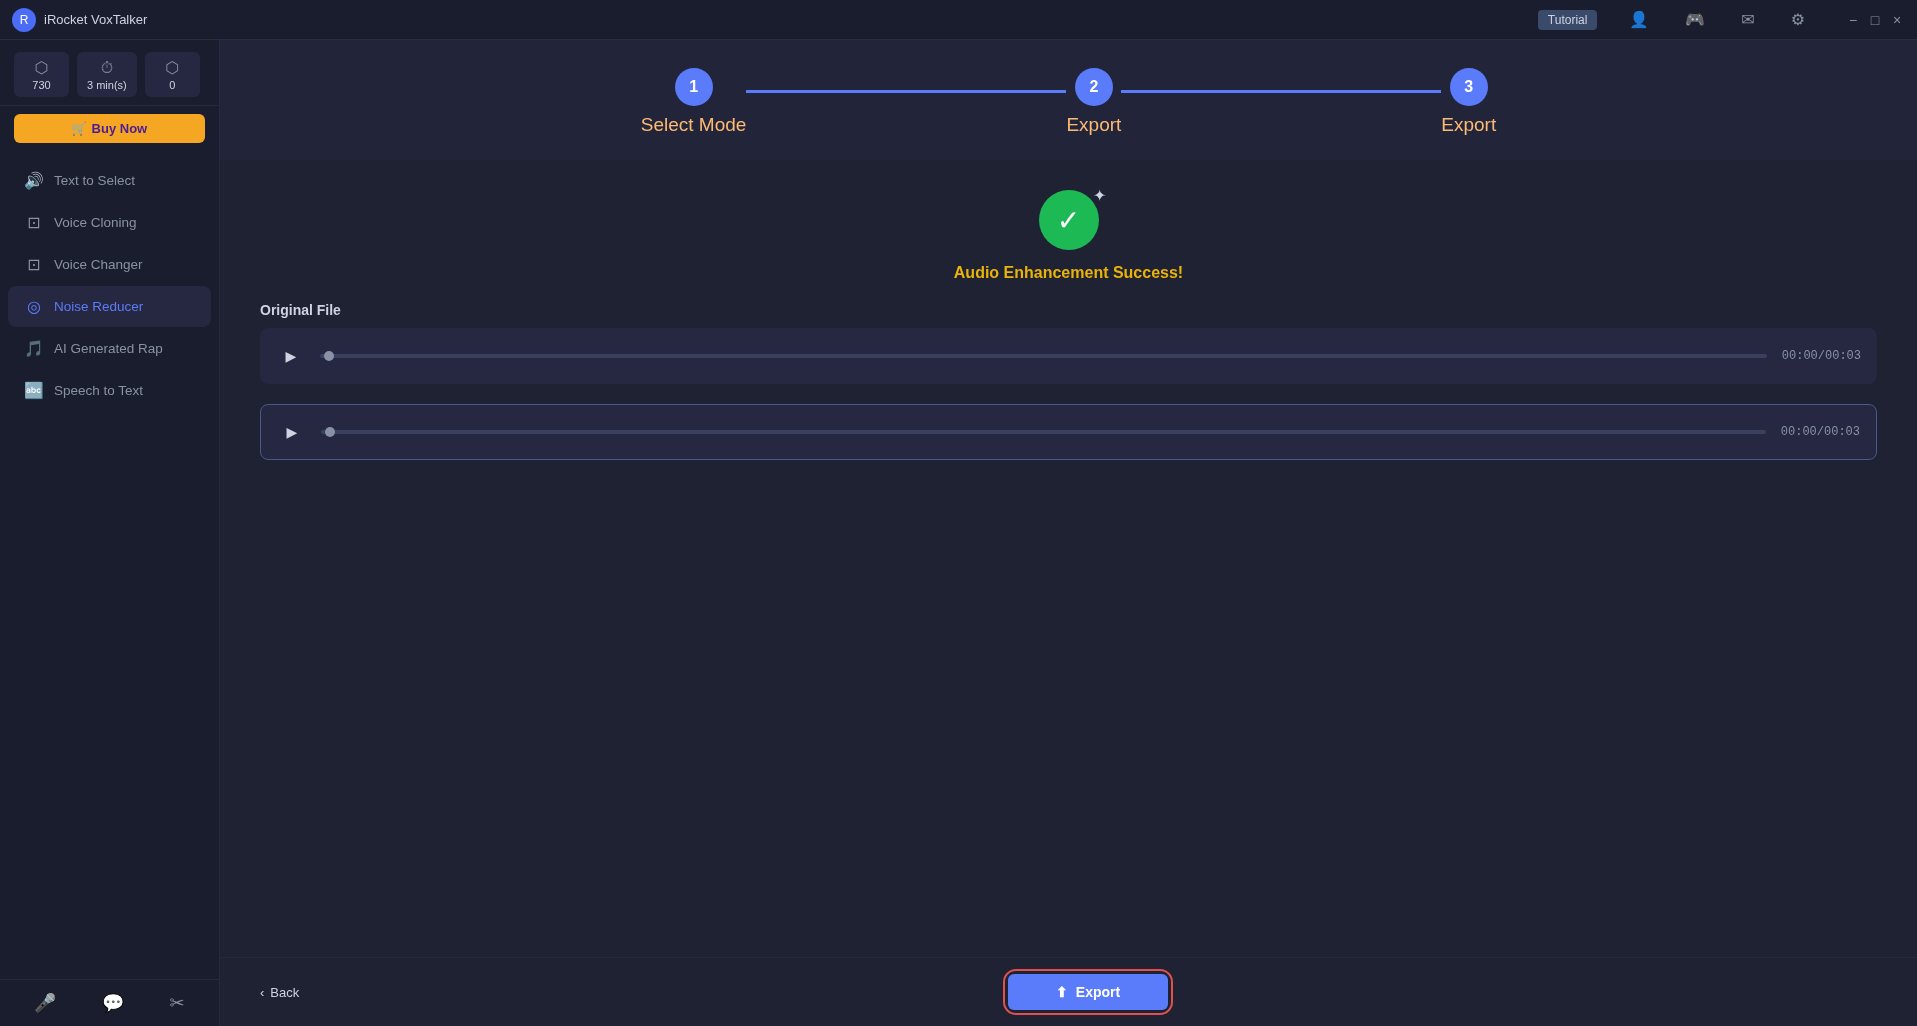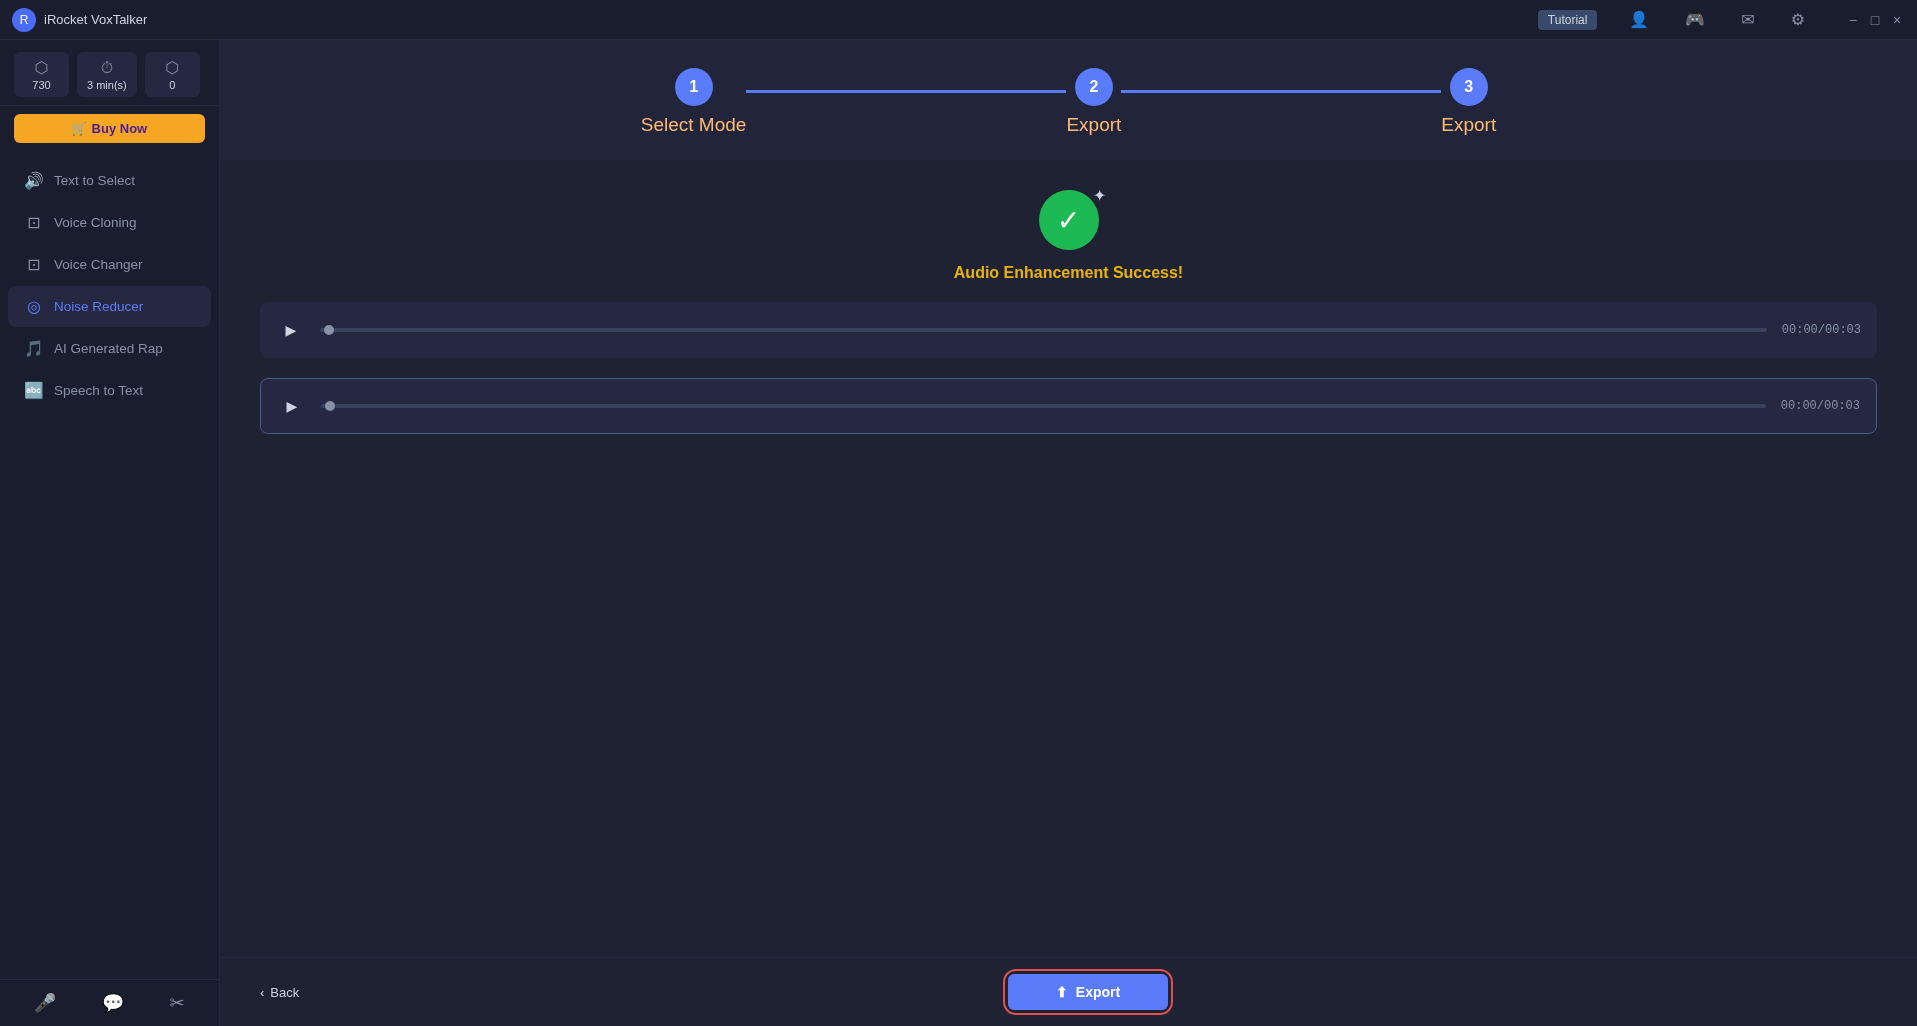--- a/index.html
+++ b/index.html
@@ -491,20 +491,21 @@
 
       <div class="success-section">
         <div class="success-icon-wrap">
           <div class="success-circle">✓</div>
           <span class="sparkle">✦</span>
         </div>
         <span class="success-text">Audio Enhancement Success!</span>
       </div>
 
       <div class="file-section">
+        <div class="file-label">Original File</div>
         <div class="audio-player">
           <button class="play-btn">▶</button>
           <div class="progress-track">
             <div class="progress-dot"></div>
           </div>
           <span class="time-display">00:00/00:03</span>
         </div>
       </div>
 
       <div class="file-section">

